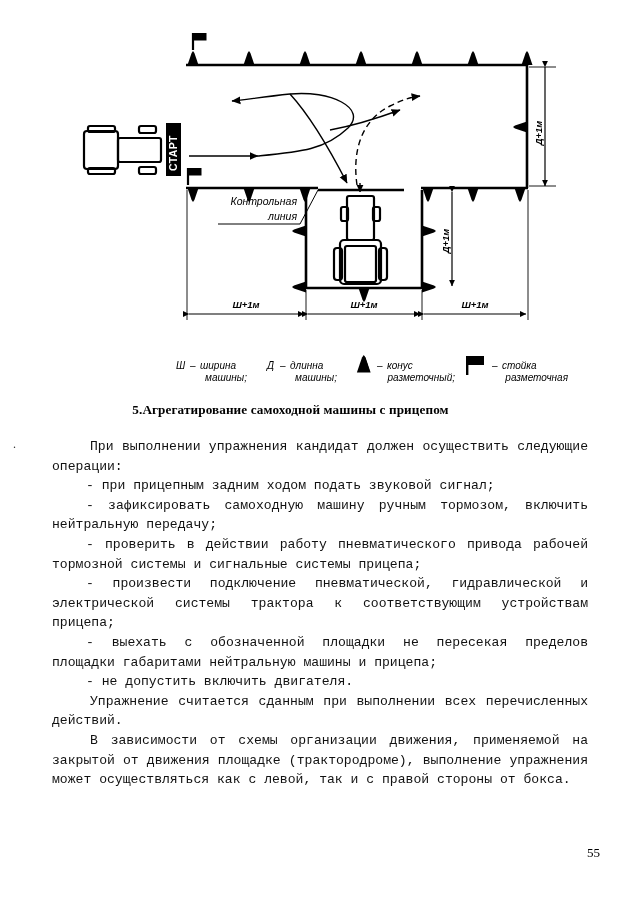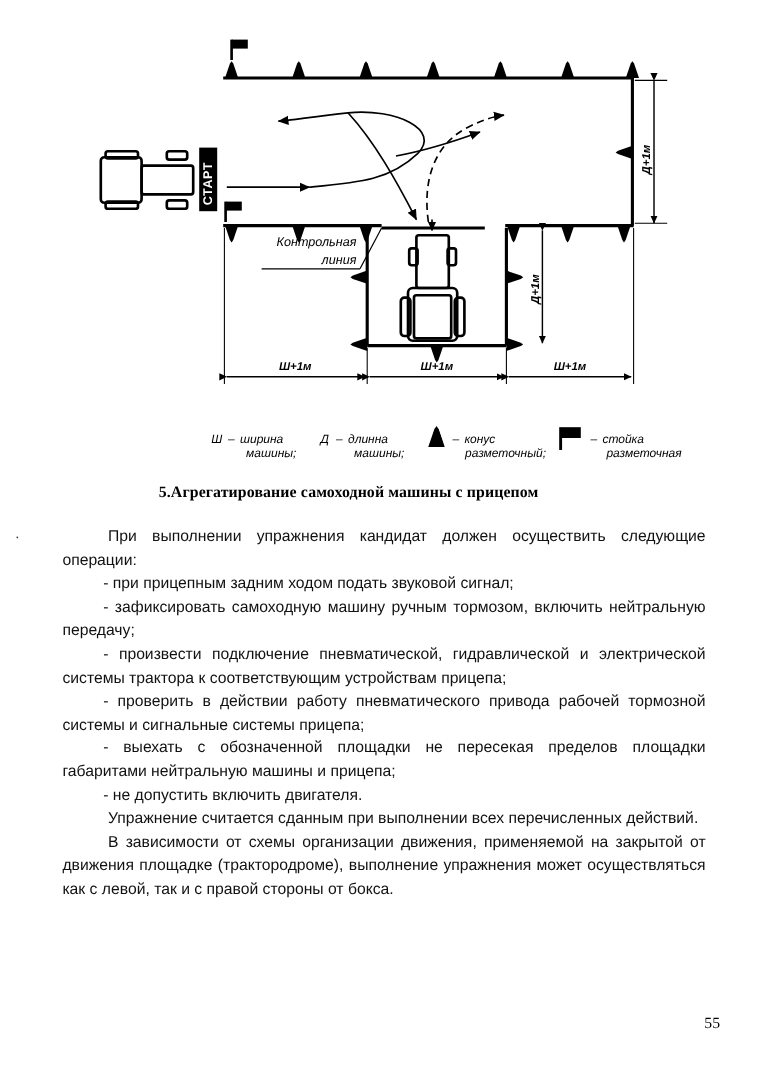--- a/index.html
+++ b/index.html
@@ -36,21 +36,21 @@
     font-weight: bold;
     font-size: 13.2px;
     letter-spacing: .1px;
   }
 
   
   .body-text {
     position: absolute;
     left: 52px; top: 437px;
     width: 536px;
-    font-family: Liberation Sans, sans-serif;
+    font-family: Liberation Mono, monospace;
     font-size: 13.1px;
     line-height: 19.6px;
     text-align: justify;
     text-justify: inter-word;
     color: #111;
   }
   .body-text p {
     margin: 0;
     text-indent: 38px;
   }
@@ -312,22 +312,22 @@
     </svg>
   </div>
 
   <div class="section-heading">5.Агрегатирование самоходной машины с прицепом</div>
 
   <div class="dot-mark">.</div>
   <div class="body-text">
     <p>При выполнении упражнения кандидат должен осуществить следующие операции:</p>
     <p class="dash">- при прицепным задним ходом подать звуковой сигнал;</p>
     <p class="dash">- зафиксировать самоходную машину ручным тормозом, включить нейтральную передачу;</p>
+    <p class="dash">- проверить в действии работу пневматического привода рабочей тормозной системы и сигнальные системы прицепа;</p>
     <p class="dash">- произвести подключение пневматической, гидравлической и электрической системы трактора к соответствующим устройствам прицепа;</p>
-    <p class="dash">- проверить в действии работу пневматического привода рабочей тормозной системы и сигнальные системы прицепа;</p>
     <p class="dash">- выехать с обозначенной площадки не пересекая пределов площадки габаритами нейтральную машины и прицепа;</p>
     <p class="dash">- не допустить включить двигателя.</p>
     <p>Упражнение считается сданным при выполнении всех перечисленных действий.</p>
     <p>В зависимости от схемы организации движения, применяемой на закрытой от движения площадке (трактородроме), выполнение упражнения может осуществляться как с левой, так и с правой стороны от бокса.</p>
   </div>
 
   <div class="page-number">55</div>
 
 </div>
 

